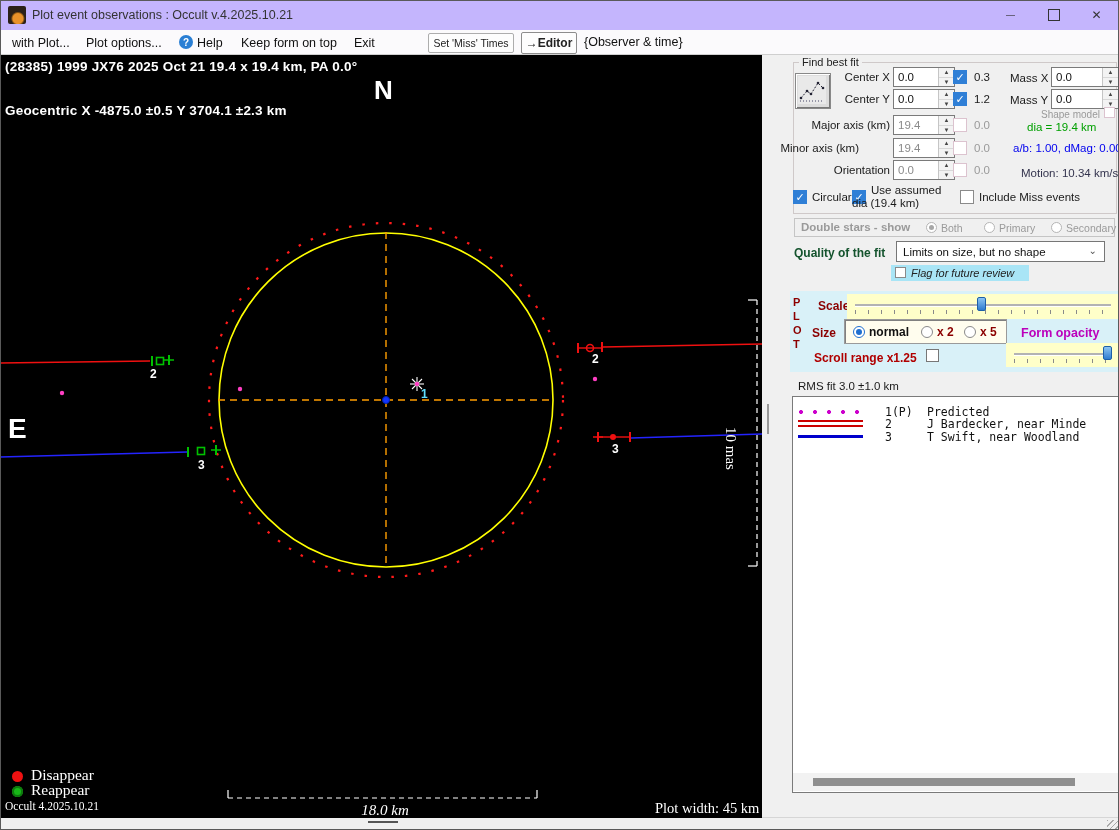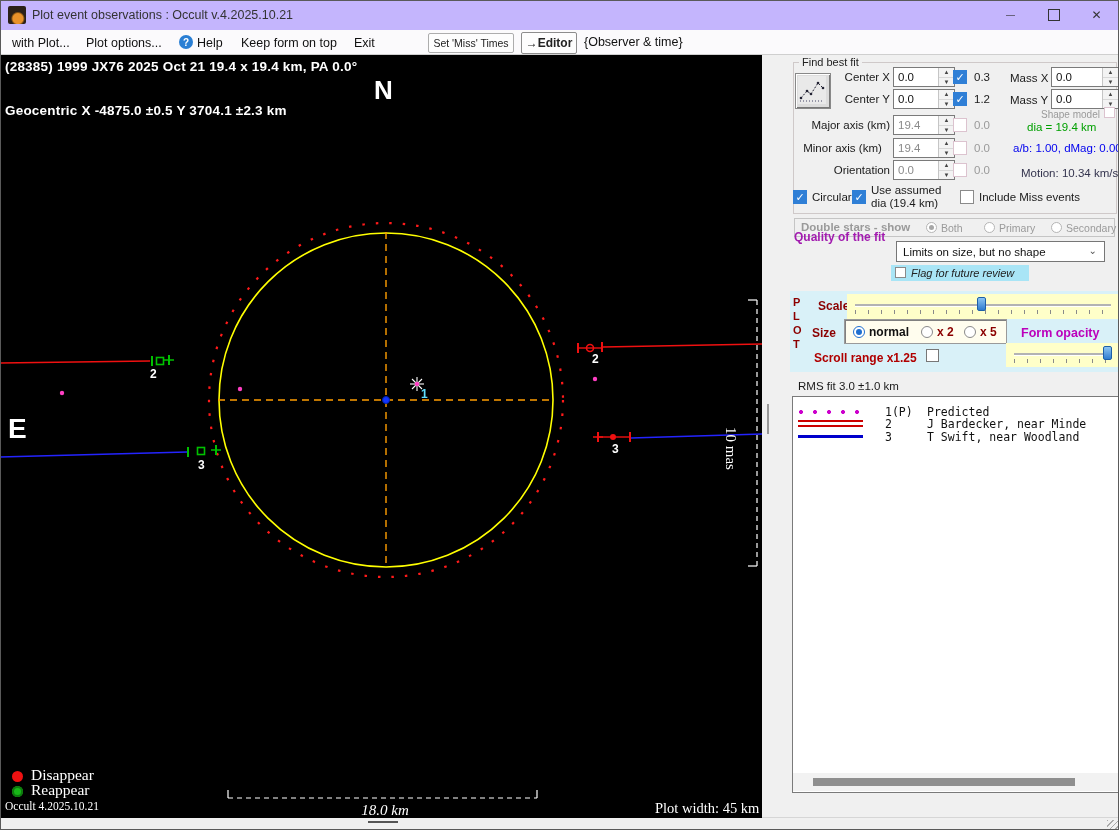--- a/index.html
+++ b/index.html
@@ -232,21 +232,21 @@
   <span class="val">19.4</span>
   <span class="btns">
       <span>▲</span>
       <span>▼</span>
     </span>
 </div>
 <div class="abs cb dis" style="left:953px;top:118px;"></div>
 <div class="abs lbl graylbl" style="left:974px;top:119px;">0.0</div>
 <div class="abs lbl" style="left:1027px;top:121px;color:#00a000;">dia = 19.4 km</div>
 
-<div class="abs lbl rlabel" style="left:795px;top:142px;text-align:center;">Minor axis (km)</div>
+<div class="abs lbl rlabel" style="left:764px;top:142px;">Minor axis (km)</div>
 <div class="abs spin disabled" style="left:893px;top:138px;width:62px;">
   <span class="val">19.4</span>
   <span class="btns">
       <span>▲</span>
       <span>▼</span>
     </span>
 </div>
 <div class="abs cb dis" style="left:953px;top:141px;"></div>
 <div class="abs lbl graylbl" style="left:974px;top:142px;">0.0</div>
 <div class="abs lbl" style="left:1013px;top:142px;color:#0000ee;">a/b: 1.00, dMag: 0.00</div>
@@ -260,34 +260,34 @@
     </span>
 </div>
 <div class="abs cb dis" style="left:953px;top:163px;"></div>
 <div class="abs lbl graylbl" style="left:974px;top:164px;">0.0</div>
 <div class="abs lbl" style="left:1021px;top:167px;color:#33334d;">Motion: 10.34 km/s</div>
 
 <div class="abs cb checked" style="left:793px;top:190px;"></div>
 <div class="abs lbl" style="left:812px;top:191px;">Circular</div>
 <div class="abs cb checked" style="left:852px;top:190px;"></div>
 <div class="abs lbl" style="left:871px;top:184px;">Use assumed</div>
-<div class="abs lbl" style="left:871px;top:197px;">dia (19.4 km)</div>
+<div class="abs lbl" style="left:852px;top:197px;">dia (19.4 km)</div>
 <div class="abs cb" style="left:960px;top:190px;"></div>
 <div class="abs lbl" style="left:979px;top:191px;">Include Miss events</div>
 
 <div class="abs" style="left:794px;top:218px;width:321px;height:19px;border:1px solid #c5c5c5;box-sizing:border-box;"></div>
 <div class="abs lbl graylbl" style="left:801px;top:221px;font-weight:bold;">Double stars - show</div>
 <div class="abs radio sm gsel" style="left:926px;top:222px;"></div>
 <div class="abs lbl graylbl" style="left:941px;top:222px;font-size:10.5px;">Both</div>
 <div class="abs radio sm" style="left:984px;top:222px;"></div>
 <div class="abs lbl graylbl" style="left:999px;top:222px;font-size:10.5px;">Primary</div>
 <div class="abs radio sm" style="left:1051px;top:222px;"></div>
 <div class="abs lbl graylbl" style="left:1066px;top:222px;font-size:10.5px;">Secondary</div>
 
-<div class="abs" style="left:794px;top:230px;color:#a21caf;font-weight:bold;font-size:12px;">Quality of the fit</div>
+<div class="abs" style="left:794px;top:246px;color:#14532d;font-weight:bold;font-size:12px;">Quality of the fit</div>
 <div class="abs combo" style="left:896px;top:241px;width:209px;height:21px;">
   <span class="ctext">Limits on size, but no shape</span>
   <span class="carrow">⌄</span>
 </div>
 <div class="abs flagbox" style="left:891px;top:265px;width:138px;height:16px;"></div>
 <div class="abs cb sm" style="left:895px;top:267px;"></div>
 <div class="abs" style="left:911px;top:267px;font-size:11px;font-style:italic;color:#222;white-space:nowrap;">Flag for future review</div>
 
 <div class="abs plotpanel" style="left:790px;top:291px;width:329px;height:81px;"></div>
 <div class="abs maroon" style="left:793px;top:296px;font-size:11px;">P</div>

